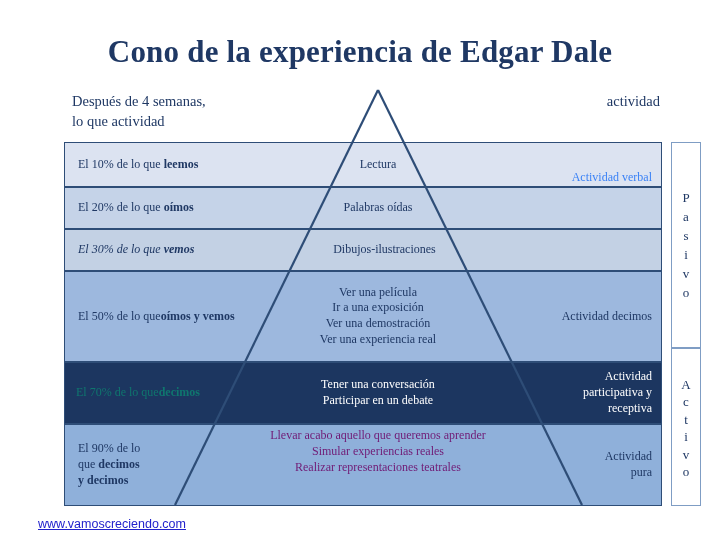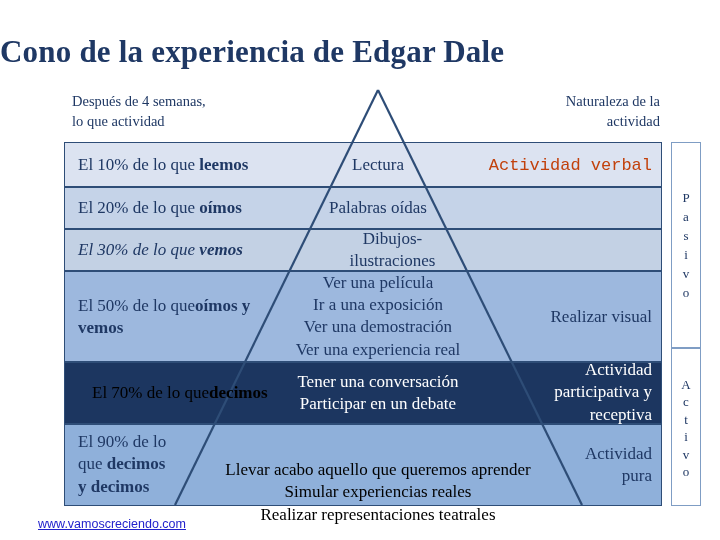--- a/index.html
+++ b/index.html
@@ -21,20 +21,21 @@
     width: 720px;
     height: 540px;
   }
 
   
   .title {
     position: absolute;
     left: 0;
     top: 34px;
     width: 720px;
+    text-align: center;
     font-size: 31px;
     font-weight: bold;
     color: #1f3864;
     letter-spacing: 0.2px;
     white-space: nowrap;
   }
 
   
   .col-head {
     position: absolute;
@@ -80,21 +81,21 @@
     left: 0; top: 0;
     width: 720px;
     height: 540px;
     pointer-events: none;
   }
 
   
   .cell {
     position: absolute;
     box-sizing: border-box;
-    font-size: 17px;
+    font-size: 12px;
     color: #1f3864;
     line-height: 1.32;
   }
   .cell.pct {
     left: 14px;
     width: 190px;
     text-align: left;
   }
   .cell.mid {
     left: 180px;
@@ -173,21 +174,20 @@
 <div id="stage">
 
   <div class="title">Cono de la experiencia de Edgar Dale</div>
 
   <div class="col-head left">
     <div>Después de 4 semanas,</div>
     <div>lo que actividad</div>
   </div>
 
   <div class="col-head right">
-    <div>Naturaleza de la</div>
     <div>actividad</div>
   </div>
 
   <div id="table">
       <div class="row" style="top: 0px; height: 45px; background: rgb(220, 227, 241);"></div>
       <div class="row" style="top: 45px; height: 42px; background: rgb(197, 211, 232);"></div>
       <div class="row" style="top: 87px; height: 42px; background: rgb(195, 209, 228);"></div>
       <div class="row" style="top: 129px; height: 91px; background: rgb(157, 184, 222);"></div>
       <div class="row dark" style="top: 220px; height: 62px; background: rgb(28, 54, 96);"></div>
       <div class="row last" style="top: 282px; height: 82px; background: rgb(143, 176, 218);"></div>
@@ -201,33 +201,33 @@
       </defs>
       <g clip-path="url(#tclip)">
         <line x1="378" y1="90" x2="175" y2="505" stroke="#2e4d77" stroke-width="2.2"></line>
         <line x1="378" y1="90" x2="582" y2="505" stroke="#2e4d77" stroke-width="2.2"></line>
       </g>
     </svg>
 
   <div id="text-layer">
       <div class="cell pct vc" style="left: 78px; top: 164.5px; transform: translateY(-50%); color: rgb(31, 56, 100);">El 10% de lo que <b>leemos</b></div>
       <div class="cell mid vc" style="left: 338px; width: 80px; top: 164.5px; transform: translateY(-50%); color: rgb(31, 56, 100);">Lectura</div>
-      <div class="cell nat vc" style="left: 482px; width: 170px; top: 166px; transform: translateY(-50%); color: #c2410c; font-family: Liberation Mono, monospace;">Actividad verbal</div>
+      <div class="cell nat vc" style="left: 482px; width: 170px; top: 178px; transform: translateY(-50%); color: #3b82f6;">Actividad verbal</div>
       <div class="cell pct vc" style="left: 78px; top: 208px; transform: translateY(-50%); color: rgb(31, 56, 100);">El 20% de lo que <b>oímos</b></div>
       <div class="cell mid vc" style="left: 326.137px; width: 103.725px; top: 208px; transform: translateY(-50%); color: rgb(31, 56, 100);">Palabras oídas</div>
       <div class="cell pct vc" style="left: 78px; top: 250px; transform: translateY(-50%); color: rgb(31, 56, 100); font-style: italic;">El 30% de lo que <b>vemos</b></div>
-      <div class="cell mid vc" style="left: 320px; width: 144.916px; top: 250px; transform: translateY(-50%); color: rgb(31, 56, 100);">Dibujos-ilustraciones</div>
+      <div class="cell mid vc" style="left: 312px; width: 144.916px; top: 250px; transform: translateY(-50%); color: rgb(31, 56, 100);">Dibujos-ilustraciones</div>
       <div class="cell pct vc" style="left: 78px; top: 316.5px; transform: translateY(-50%); color: rgb(31, 56, 100);">El 50% de lo que<b>oímos y vemos</b></div>
       <div class="cell mid vc" style="left: 272.933px; width: 210.134px; top: 316.5px; transform: translateY(-50%); color: rgb(31, 56, 100);">Ver una película<br>Ir a una exposición<br>Ver una demostración<br>Ver una experiencia real</div>
-      <div class="cell nat vc" style="left: 482px; width: 170px; top: 316.5px; transform: translateY(-50%); color: rgb(31, 56, 100);">Realizar visual</div>
-      <div class="cell pct vc" style="left: 92px; top: 393px; transform: translateY(-50%); color: #000000;">El 70% de lo que<b>decimos</b></div>
+      <div class="cell nat vc" style="left: 482px; width: 170px; top: 316.5px; transform: translateY(-50%); color: rgb(31, 56, 100);">Actividad decimos</div>
+      <div class="cell pct vc" style="left: 76px; top: 393px; transform: translateY(-50%); color: #0f766e;">El 70% de lo que<b>decimos</b></div>
       <div class="cell mid vc" style="left: 235.42px; width: 285.159px; top: 393px; transform: translateY(-50%); color: rgb(255, 255, 255);">Tener una conversación<br>Participar en un debate</div>
       <div class="cell nat vc" style="left: 482px; width: 170px; top: 393px; transform: translateY(-50%); color: rgb(255, 255, 255);">Actividad<br>participativa y<br>receptiva</div>
       <div class="cell pct vc" style="left: 78px; top: 465px; transform: translateY(-50%); color: rgb(31, 56, 100);">El 90% de lo<br>que <b>decimos</b><br><b>y decimos</b></div>
-      <div class="cell mid vc" style="left: 200.114px; width: 355.771px; top: 493px; transform: translateY(-50%); color: #000000;">Llevar acabo aquello que queremos aprender<br>Simular experiencias reales<br>Realizar representaciones teatrales</div>
+      <div class="cell mid vc" style="left: 200.114px; width: 355.771px; top: 452px; transform: translateY(-50%); color: #701a75;">Llevar acabo aquello que queremos aprender<br>Simular experiencias reales<br>Realizar representaciones teatrales</div>
       <div class="cell nat vc" style="left: 482px; width: 170px; top: 465px; transform: translateY(-50%); color: rgb(31, 56, 100);">Actividad<br>pura</div>
     </div>
 
   <div id="pa-col">
     <div class="pa-block pasivo">
         <span class="pa-letter">P</span>
         <span class="pa-letter">a</span>
         <span class="pa-letter">s</span>
         <span class="pa-letter">i</span>
         <span class="pa-letter">v</span>

